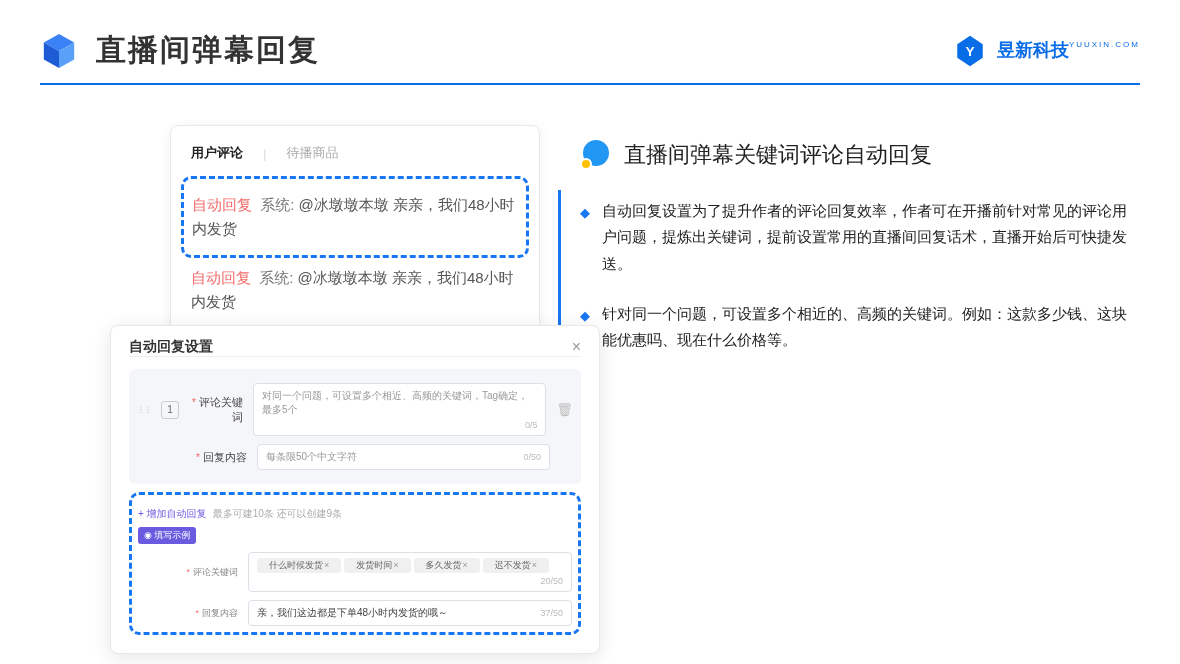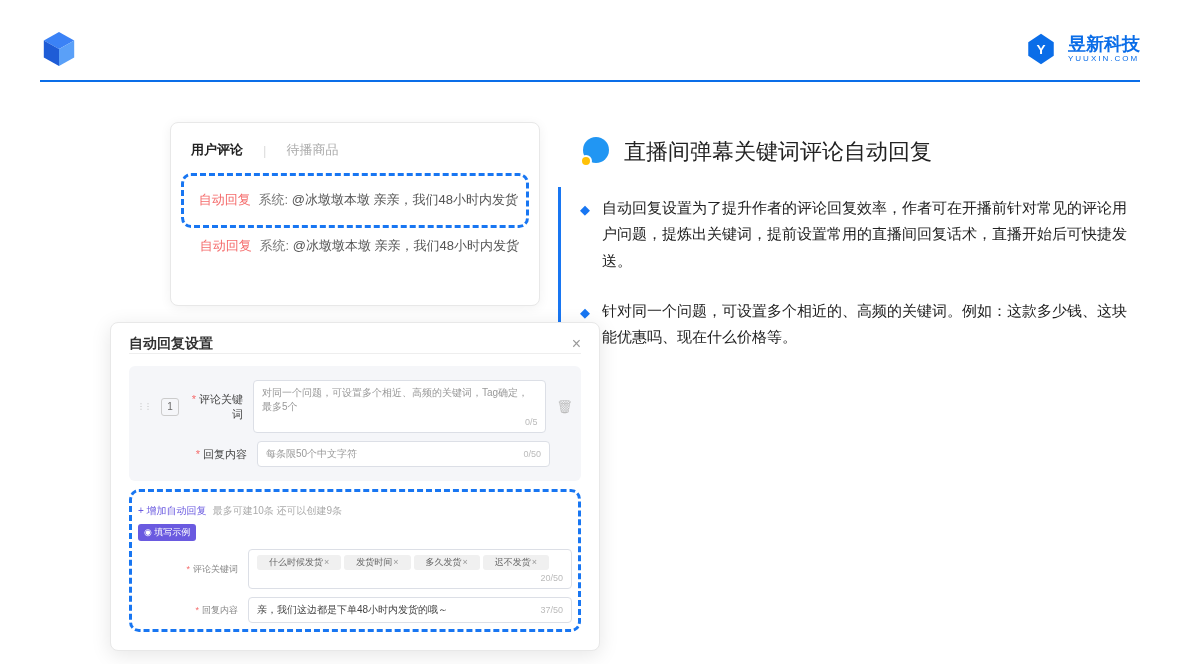--- a/index.html
+++ b/index.html
@@ -6,37 +6,37 @@
 body { font-family: "Microsoft YaHei", Arial, sans-serif; background: #fff; width: 1180px; height: 664px; overflow: hidden; position: relative; }
 
 
 .header { display: flex; justify-content: space-between; align-items: center; padding: 30px 40px 12px 40px; }
 .header-left { display: flex; align-items: center; gap: 18px; }
 .logo-cube { width: 38px; height: 38px; position: relative; }
 .logo-cube svg { width: 100%; height: 100%; }
 .page-title { font-size: 30px; font-weight: 600; color: #333; letter-spacing: 2px; }
 .header-right { display: flex; align-items: center; gap: 10px; }
 .brand-icon { width: 34px; height: 34px; }
-.brand-text { color: #0a6de8; font-weight: bold; font-size: 18px; display: flex; flex-direction: column; line-height: 1.1; }
+.brand-text { color: #0a6de8; font-weight: bold; font-size: 18px; display: flex; flex-direction: row; line-height: 1.1; }
 .brand-sub { font-size: 8px; letter-spacing: 2px; color: #0a6de8; font-weight: 400; }
 .hr { height: 2px; background: #0a6de8; margin: 0 40px; }
 
 
 .main { display: flex; padding: 40px 40px 0 40px; gap: 40px; }
 .left-col { flex: 0 0 500px; position: relative; }
 .right-col { flex: 1; padding-top: 15px; }
 
 
 .comments-card { background: #fff; border: 1px solid #e8e8e8; border-radius: 8px; box-shadow: 0 2px 12px rgba(0,0,0,0.06); width: 370px; margin-left: 130px; padding: 18px 20px 40px 20px; font-size: 13px; position: relative; z-index: 1; }
 .tabs { display: flex; gap: 20px; margin-bottom: 14px; align-items: center; }
 .tab-active { font-weight: 700; color: #222; }
 .tab-inactive { color: #aaa; }
 .tab-sep { color: #ddd; }
 .highlight-box { border: 3px dashed #1876f2; border-radius: 10px; padding: 6px 8px; margin-left: -10px; margin-right: -10px; margin-bottom: 8px; position: relative; }
-.comment-line { font-size: 13px; color: #555; line-height: 1.6; margin: 8px 0; text-align: right; }
+.comment-line { font-size: 15px; color: #555; line-height: 1.6; margin: 8px 0; }
 .tag-auto { color: #f56c6c; font-weight: 500; margin-right: 4px; }
 .sys-text { color: #777; }
 
 
 .settings-card { background: #fff; border: 1px solid #e8e8e8; border-radius: 8px; box-shadow: 0 4px 20px rgba(0,0,0,0.1); width: 490px; position: absolute; top: 200px; left: 70px; padding: 12px 18px 18px 18px; font-size: 12px; z-index: 3; }
 .settings-header { display: flex; justify-content: space-between; align-items: center; border-bottom: 1px solid #eee; }
 .settings-title { font-size: 14px; font-weight: 600; color: #333; }
 .close-x { font-size: 16px; color: #999; cursor: pointer; }
 .setting-bg { background: #f5f6f9; border-radius: 6px; margin-top: 12px; padding: 10px 8px; }
 .form-row { display: flex; align-items: center; gap: 10px; padding: 4px 0; }
@@ -75,20 +75,21 @@
 
 <div class="header">
   <div class="header-left">
     <div class="logo-cube">
       <svg viewBox="0 0 40 40">
           <polygon points="20,2 36,11 20,20 4,11" fill="#3b82f6"></polygon>
           <polygon points="4,11 20,20 20,38 4,29" fill="#1e5cd6"></polygon>
           <polygon points="36,11 20,20 20,38 36,29" fill="#5aa0f8"></polygon>
         </svg>
     </div>
+    <div class="page-title">直播间弹幕回复</div>
   </div>
   <div class="header-right">
     <svg class="brand-icon" viewBox="0 0 40 40">
       <path d="M20 2 L35 12 L35 28 L20 38 L5 28 L5 12 Z" fill="#0a6de8"></path>
       <text x="20" y="26" text-anchor="middle" fill="#fff" font-size="16" font-weight="bold">Y</text>
     </svg>
     <div class="brand-text">
       <span>昱新科技</span>
       <span class="brand-sub">YUUXIN.COM</span>
     </div>

